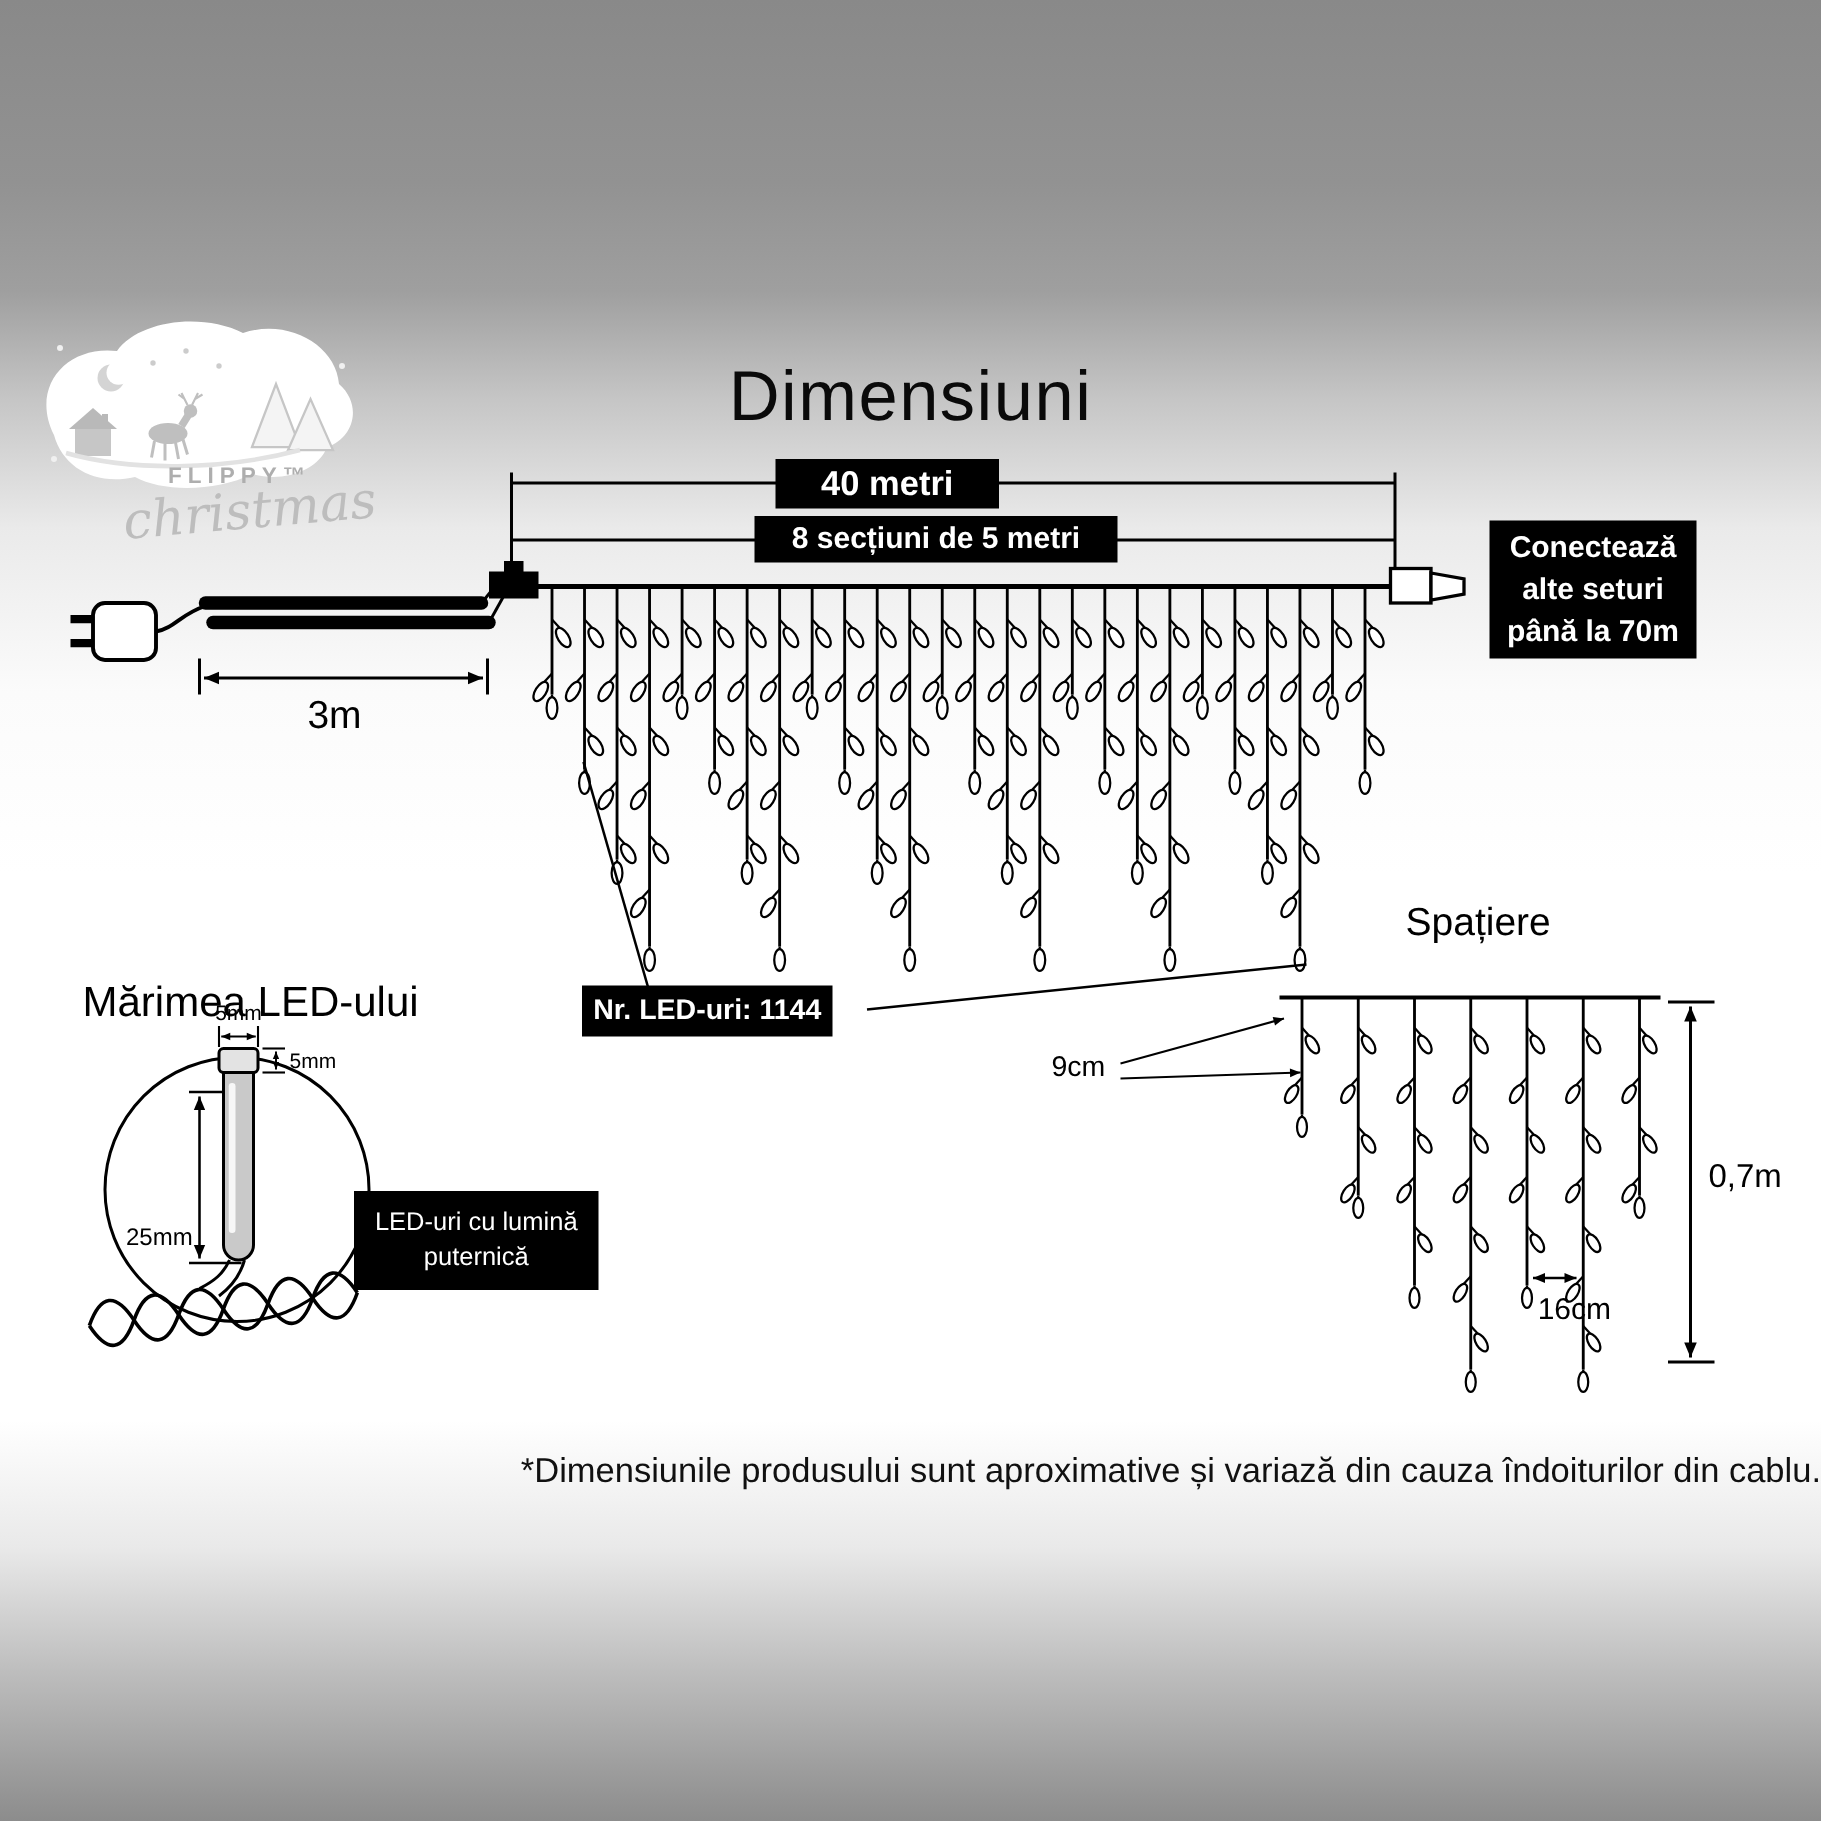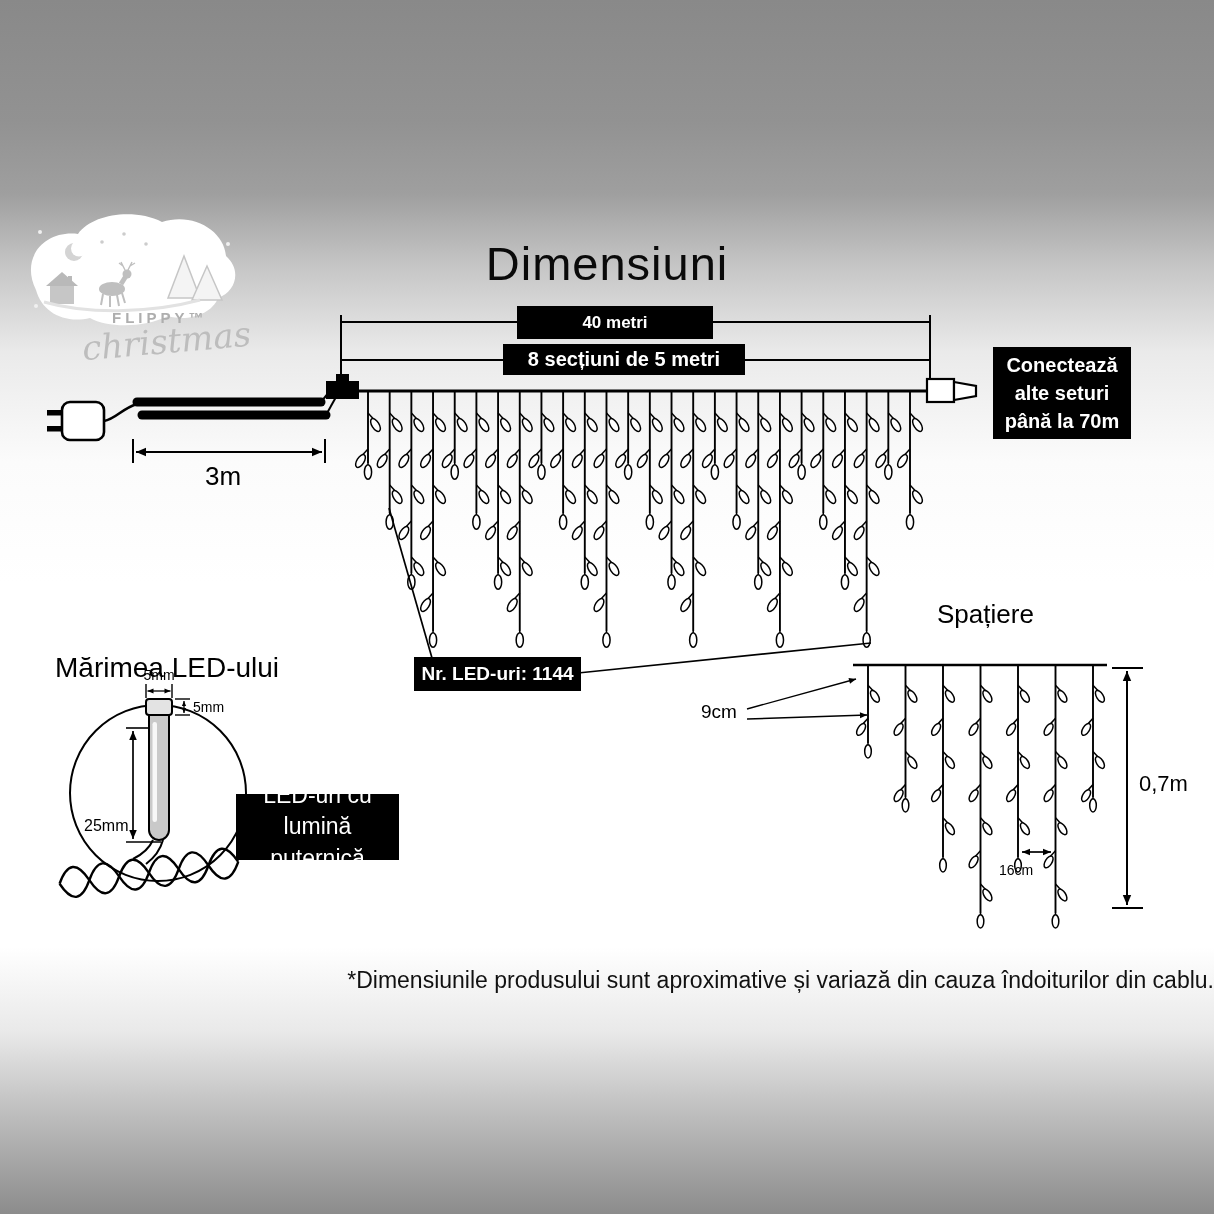--- a/index.html
+++ b/index.html
@@ -17,34 +17,34 @@
     background:var(--box-bg,#000);color:var(--box-text,#fff);
     display:flex;align-items:center;justify-content:center;
     text-align:center;white-space:normal;font-weight:700;
   }
   .box--regular{font-weight:400}
   #page-title{position:absolute;left:0;right:0;top:236px;text-align:center;
     font-size:47px;font-weight:400;letter-spacing:1px;color:#0a0a0a;z-index:2}
   #logo-flippy{left:112px;top:309px;font-size:15px;letter-spacing:4px;color:#aeaeae;font-weight:700}
   #logo-christmas{left:82px;top:322px;font-size:34px;color:#bdbdbd;
     font-family:"DejaVu Serif","Liberation Serif",serif;font-style:italic;transform:rotate(-5deg)}
-  #box-40m{left:517px;top:306px;width:196px;height:33px;font-size:17px}
+  #box-40m{left:517px;top:306px;width:149px;height:33px;font-size:23px}
   #box-sections{left:503px;top:344px;width:242px;height:31px;font-size:20px}
   #lbl-3m{left:188px;top:462px;width:70px;text-align:center;font-size:26px}
   #box-connect{left:993px;top:347px;width:138px;height:92px;font-size:20px;line-height:1.4;padding:2px}
-  #box-ledcount{left:414px;top:657px;width:167px;height:34px;font-size:19px}
+  #box-ledcount{left:388px;top:657px;width:167px;height:34px;font-size:19px}
   #lbl-spatiere{left:937px;top:600px;font-size:26px}
   #lbl-9cm{left:701px;top:701px;font-size:19px}
-  #lbl-16cm{left:999px;top:862px;width:75px;text-align:left;font-size:14px}
+  #lbl-16cm{left:999px;top:862px;width:75px;text-align:right;font-size:20px}
   #lbl-07m{left:1139px;top:771px;font-size:22px}
   #lbl-marimea{left:55px;top:652px;font-size:28px}
   #lbl-5mm-top{left:132px;top:667px;width:54px;text-align:center;font-size:14px}
   #lbl-5mm-side{left:193px;top:699px;font-size:14px}
   #lbl-25mm{left:84px;top:817px;font-size:16px}
-  #box-lednote{left:236px;top:794px;width:163px;height:66px;font-size:23px;line-height:1.35}
+  #box-lednote{left:236px;top:794px;width:163px;height:66px;font-size:17px;line-height:1.35}
   #lbl-disclaimer{left:0;right:0;top:967px;text-align:right;font-size:23px;color:#111;white-space:normal}
 </style>
 </head>
 <body>
 
 <div id="stage">
 
   <svg id="diagram-svg" width="1214" height="1214" viewBox="0 0 1214 1214">
     <g id="g-logo">
       <path fill="#ffffff" d="M36,290 C20,258 44,230 78,234 C92,214 134,208 162,222 C192,212 224,230 226,256 C242,270 236,292 218,298 C212,314 188,322 168,316 C144,328 108,328 90,318 C64,324 42,312 36,290 Z"></path>

